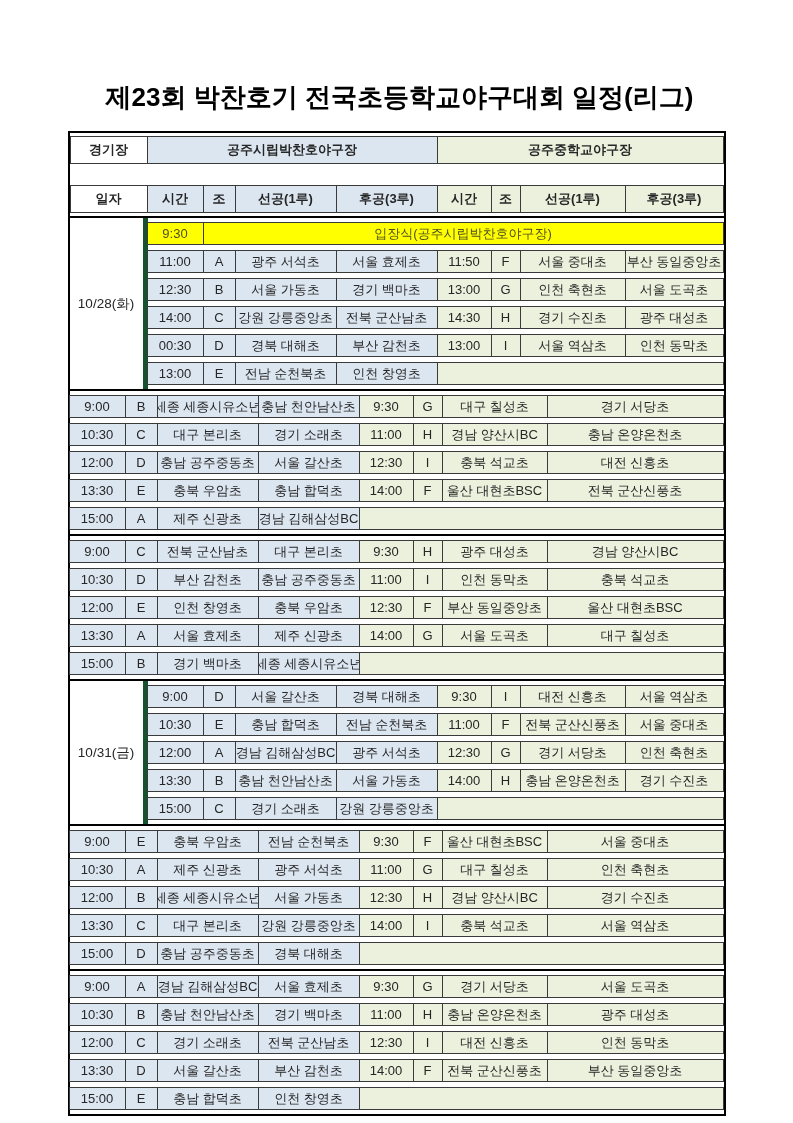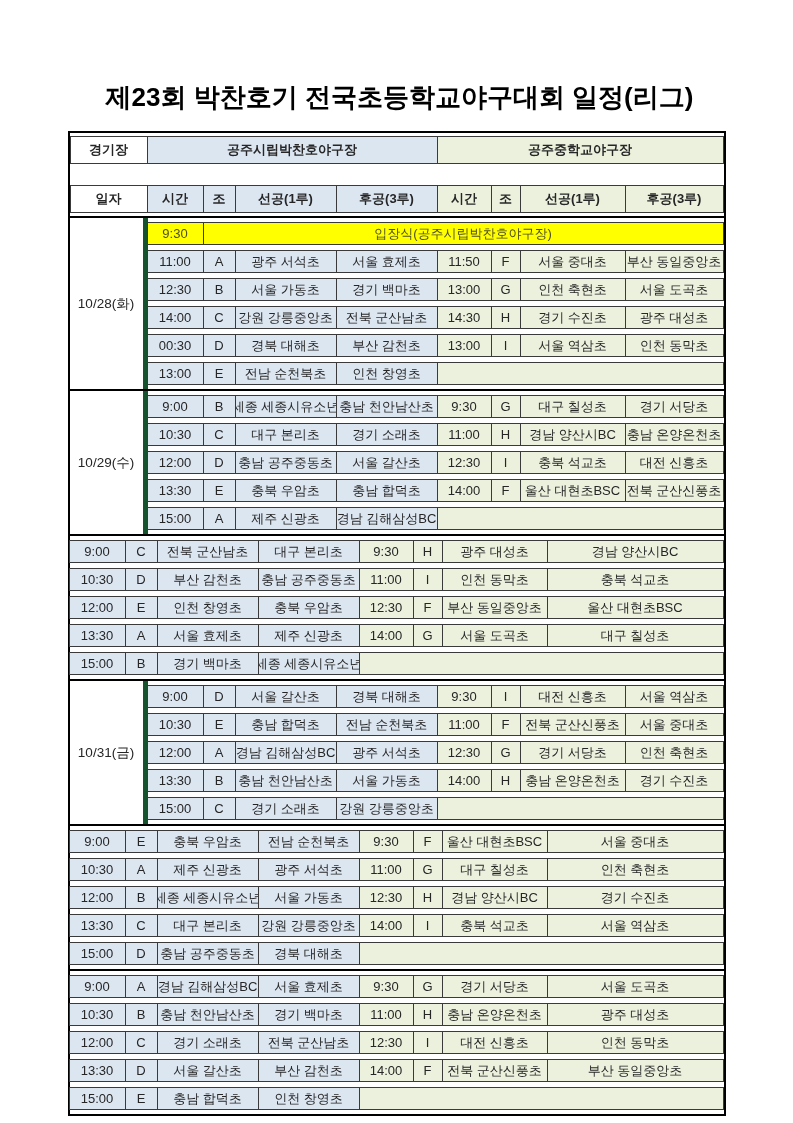--- a/index.html
+++ b/index.html
@@ -109,21 +109,20 @@
             <div class="row">
               <div class="c w-t bl">13:00</div>
               <div class="c w-g bl">E</div>
               <div class="c w-s bl">전남 순천북초</div>
               <div class="c w-s bl">인천 창영초</div>
               <div class="c flex1 bgr"></div>
             </div>
           </div>
         </div>
         <div class="block">
-          <div class="datecell">10/29(수)</div>
           <div class="rows">
             <div class="row">
               <div class="c w-t bl">9:00</div>
               <div class="c w-g bl">B</div>
               <div class="c w-s bl">세종 세종시유소년</div>
               <div class="c w-s bl">충남 천안남산초</div>
               <div class="c w-rt bgr">9:30</div>
               <div class="c w-rg bgr">G</div>
               <div class="c w-rs bgr">대구 칠성초</div>
               <div class="c flex1 bgr">경기 서당초</div>

